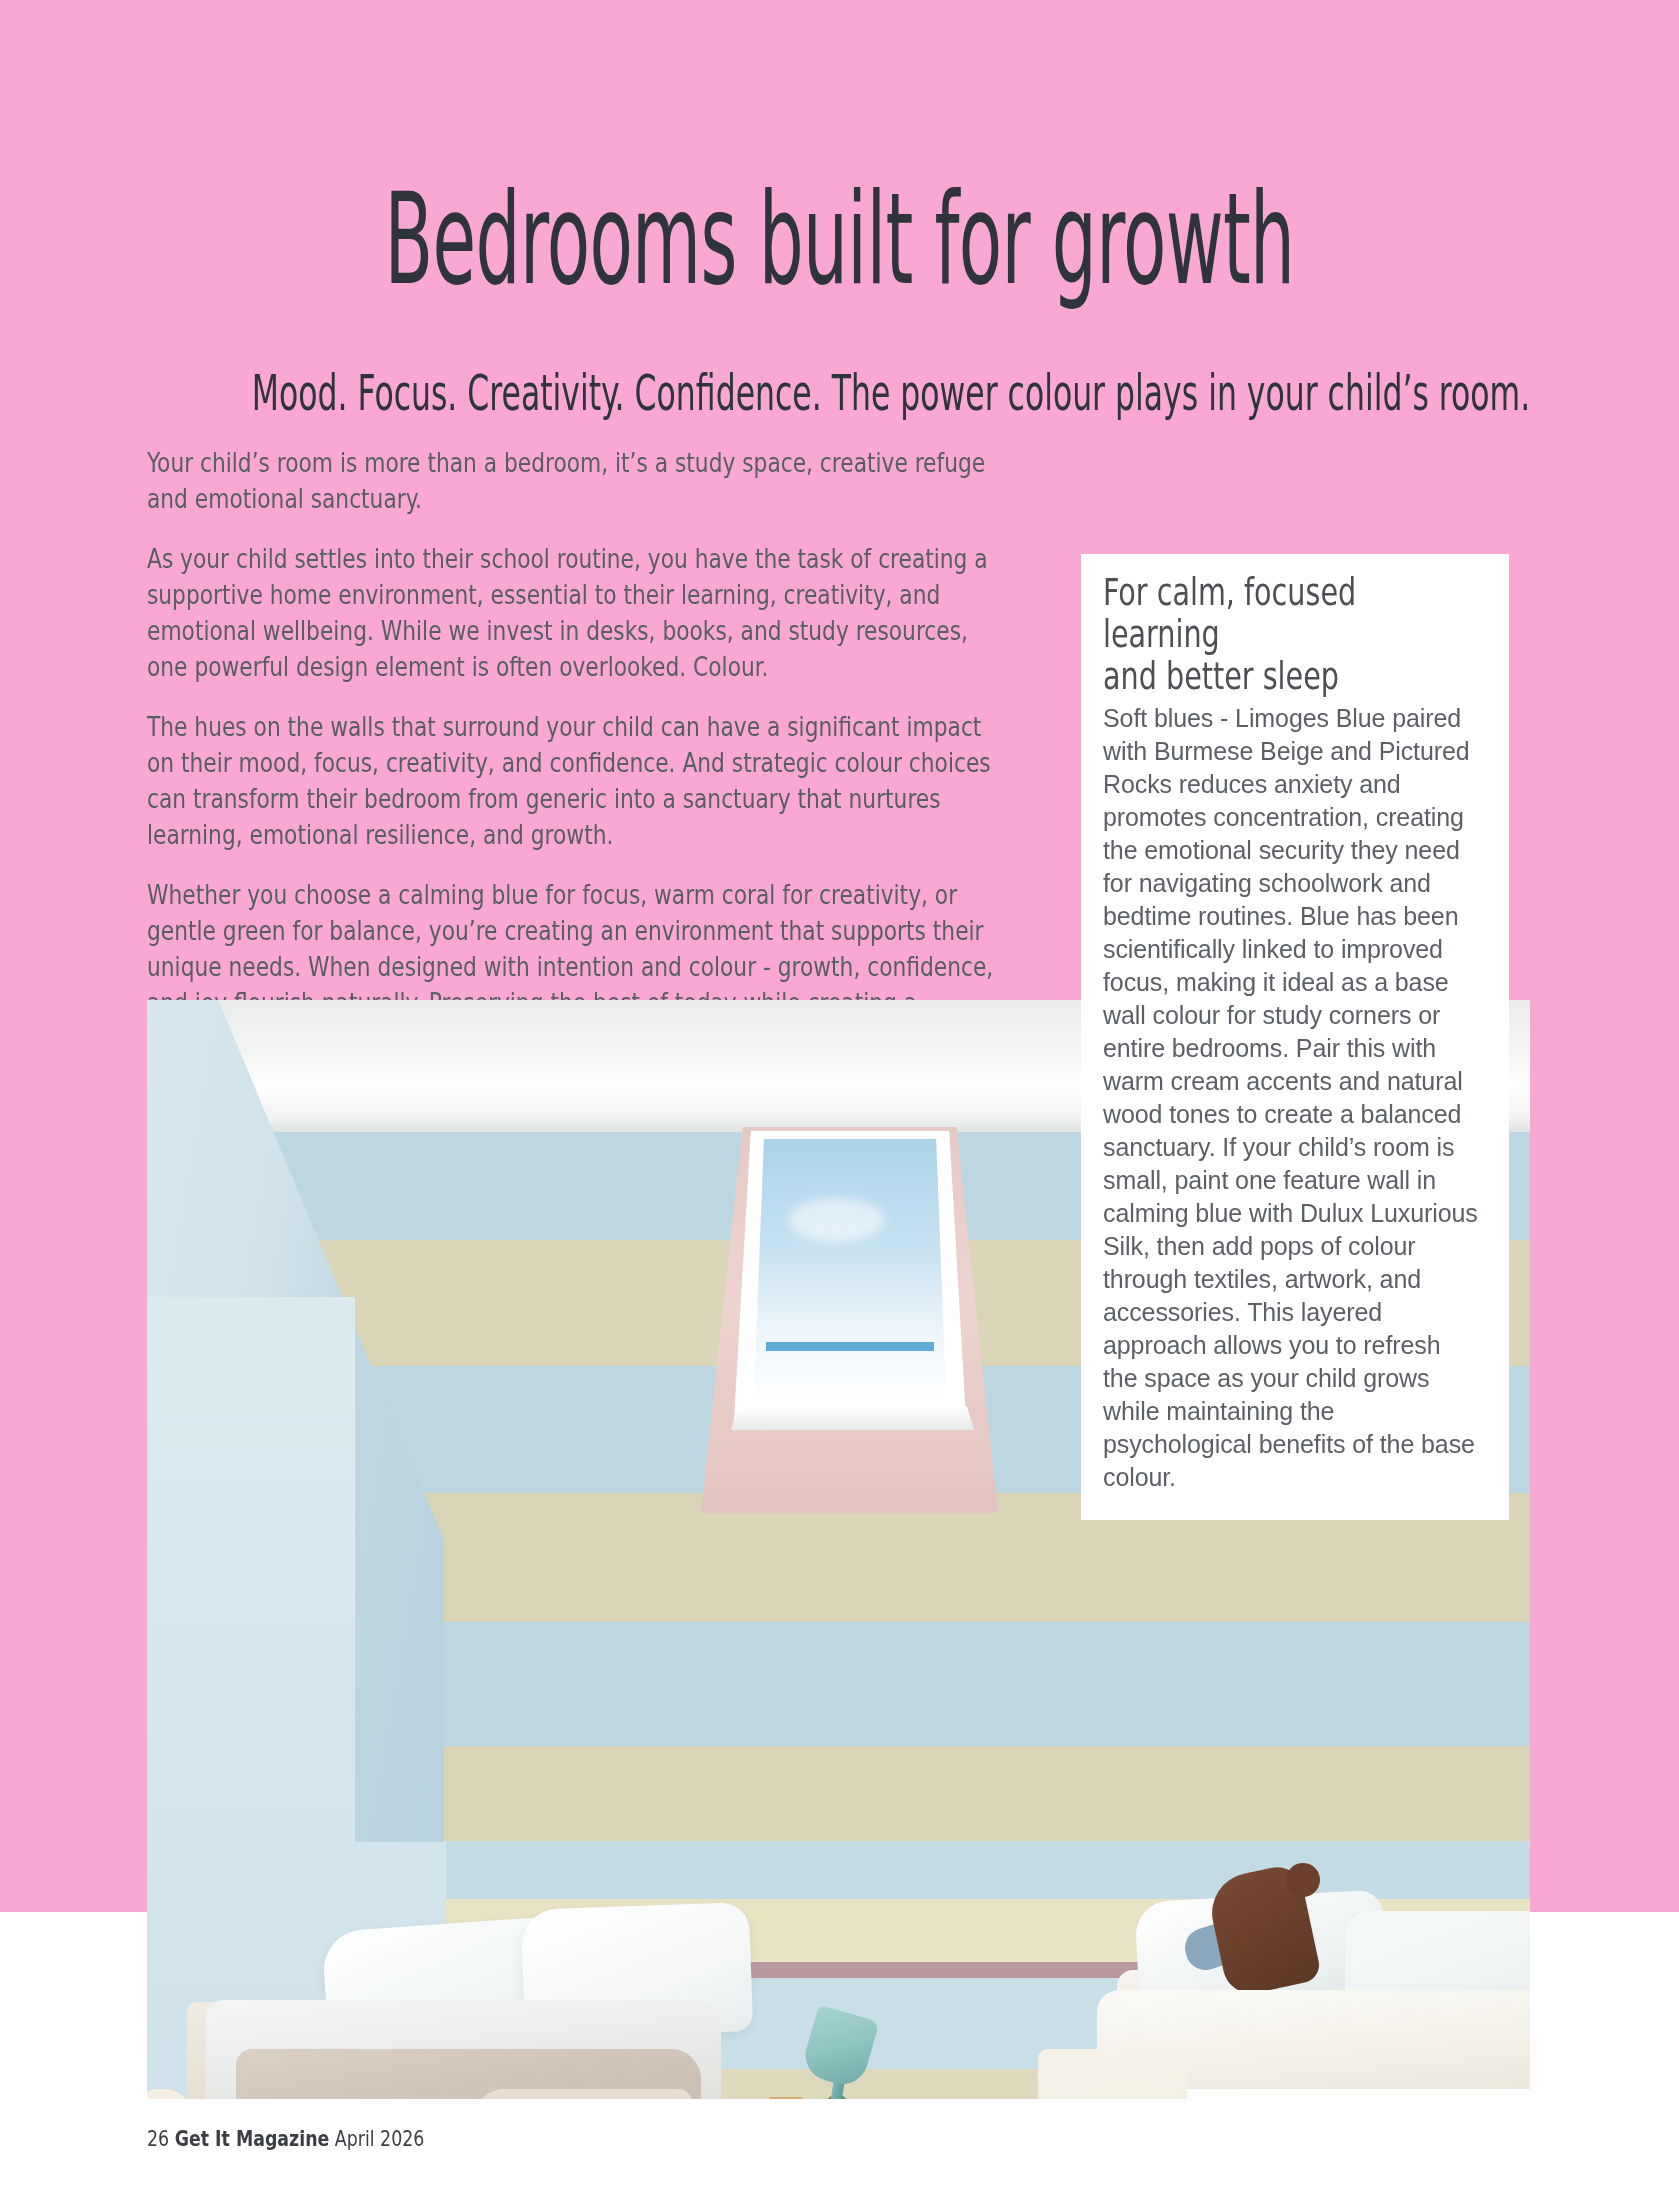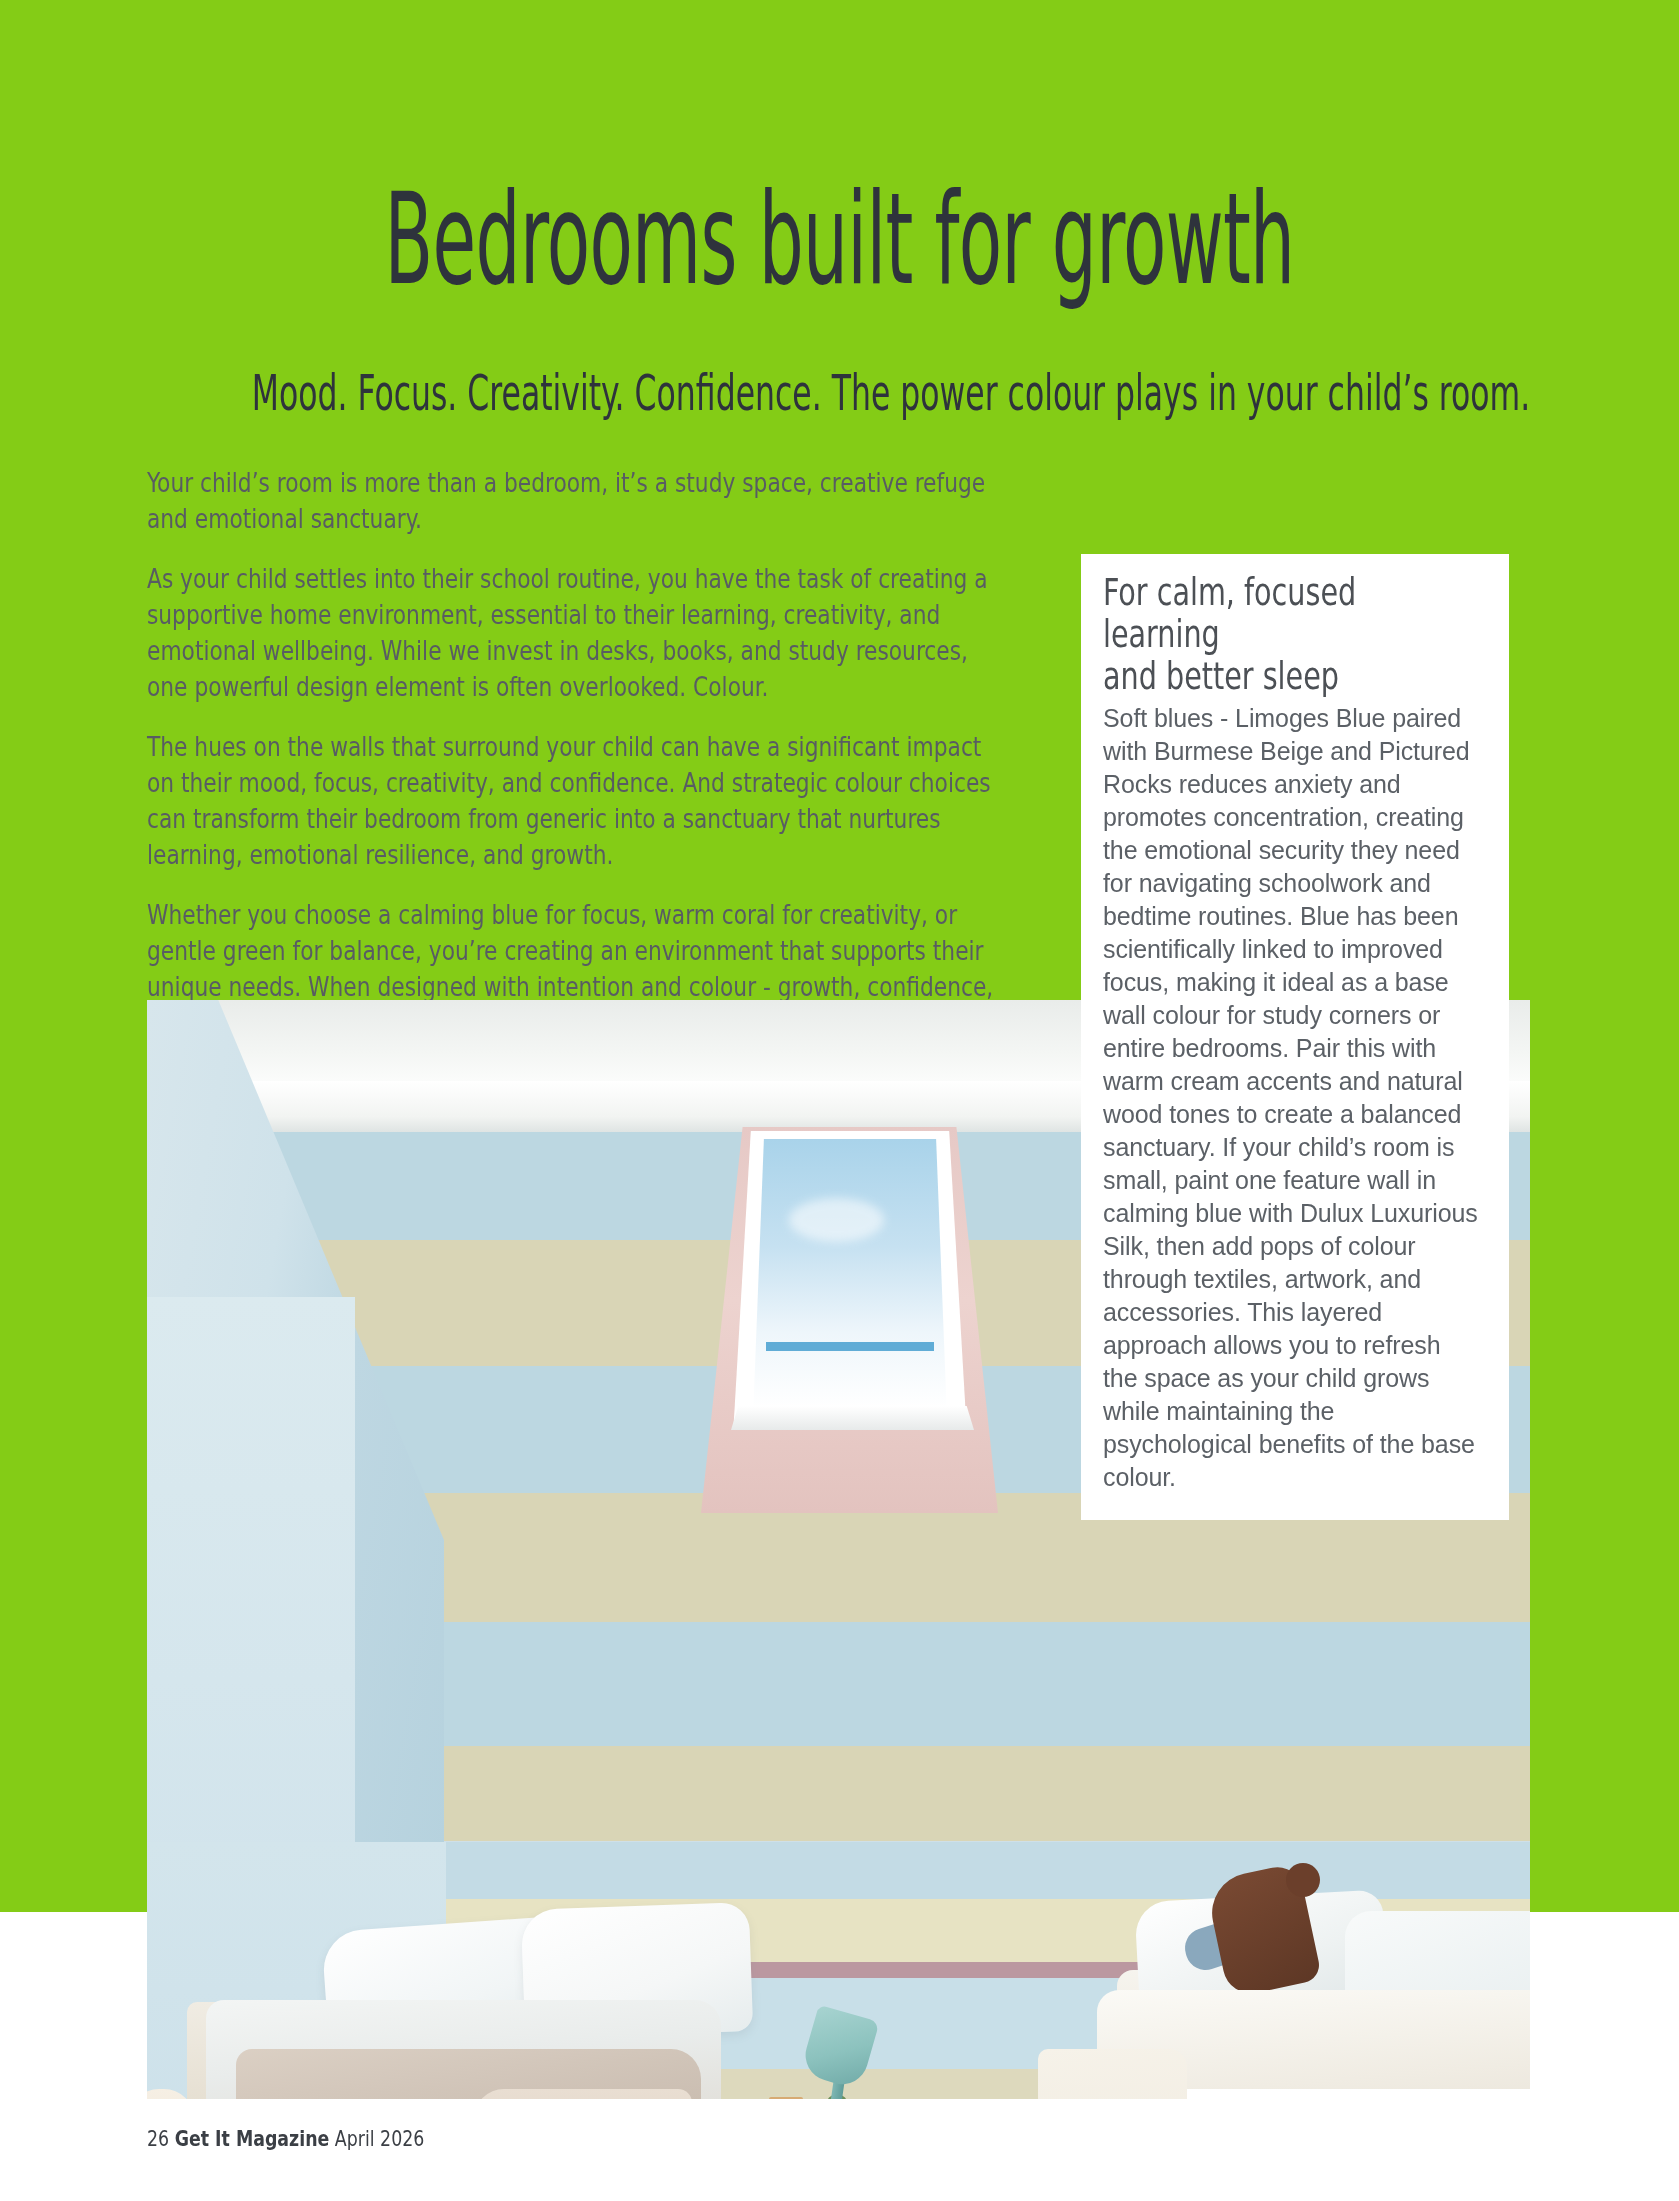--- a/index.html
+++ b/index.html
@@ -6,21 +6,21 @@
   html, body { margin: 0; padding: 0; }
   body {
     width: 1679px;
     height: 2202px;
     background: #ffffff;
     font-family: "Liberation Sans", sans-serif;
     position: relative;
     overflow: hidden;
   }
 
-  .page { position: relative; width: 1679px; height: 1912px; background:#84cc16; }
+  .page { position: relative; width: 1679px; height: 1912px; background:#f9a8d4; }
 
   
   .headline {
     position: absolute;
     left: 0; right: 0;
     top: 176px;
     text-align: center;
     font-family: "DejaVu Sans Condensed", "Liberation Sans Narrow", "Liberation Sans", sans-serif;
     font-stretch: condensed;
     font-weight: 300;
@@ -46,21 +46,21 @@
     color: #2e333c;
     transform: scaleX(0.70);
     transform-origin: center top;
     white-space: nowrap;
   }
 
   
   .body-col {
     position: absolute;
     left: 147px;
-    top: 465px;
+    top: 445px;
     width: 911px;
   }
   .body-col p {
     margin: 0 0 24px 0;
     font-family: "DejaVu Sans Condensed", "Liberation Sans Narrow", "Liberation Sans", sans-serif;
     font-stretch: condensed;
     font-weight: 400;
     font-size: 26px;
     line-height: 36px;
     color: #585c63;

